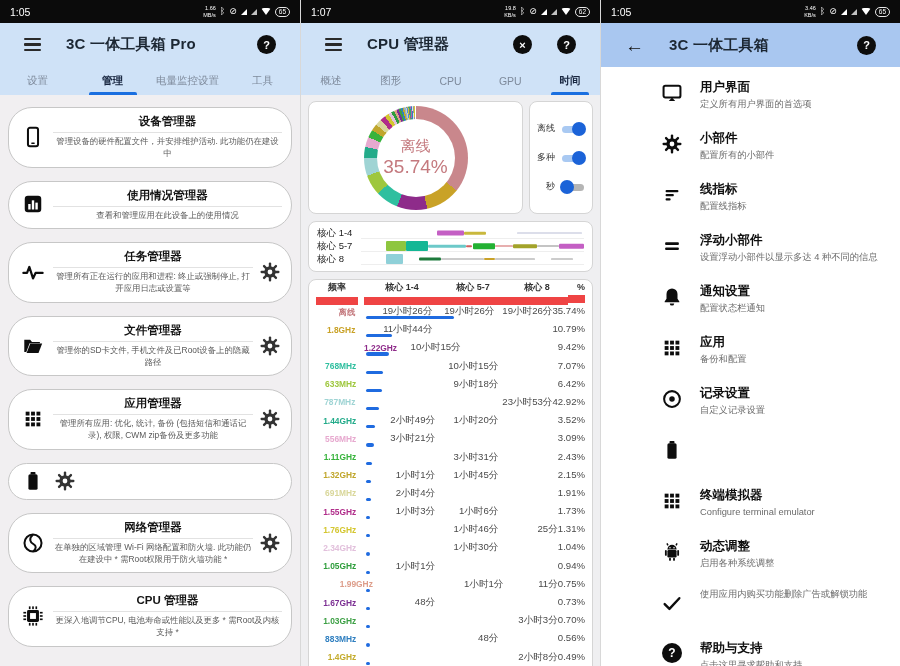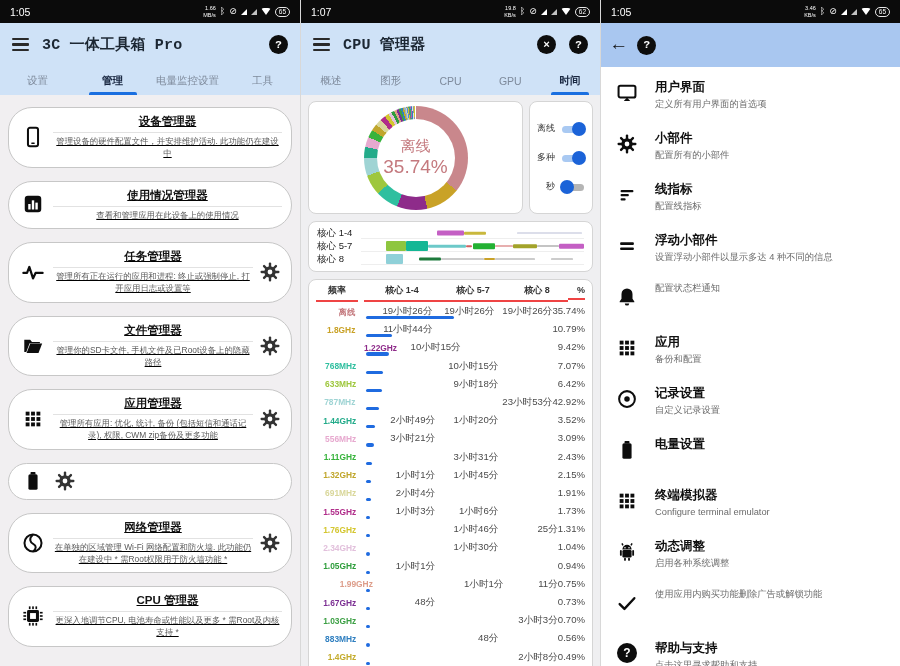--- a/index.html
+++ b/index.html
@@ -13,40 +13,40 @@
   .st-time{font-size:10.5px;}
   .st-icons{display:flex;align-items:center;gap:4px;}
   .st-net{font-size:5.5px;line-height:1.1;text-align:right;white-space:pre-line;}
   .st-glyph{font-size:9px;line-height:1;}
   .sig{width:0;height:0;border-left:6px solid transparent;border-bottom:6px solid #fff;}
   .sig.dim{opacity:.75;}
   .wifi{width:0;height:0;border-left:5px solid transparent;border-right:5px solid transparent;border-top:7px solid #fff;border-radius:3px;}
   .batt{border:1px solid #e8e8e8;border-radius:5px;font-size:6.5px;height:10px;line-height:8px;padding:0 3px;color:#fff;}
 
   
-  .appbar{height:43px;display:flex;align-items:center;padding:0 12px;gap:13px;background:#cfe2f7;font-family:Liberation Mono, monospace;}
+  .appbar{height:43px;display:flex;align-items:center;padding:0 24px;gap:25px;background:#cfe2f7;}
   .appbar.deep{background:#a9c7f0;height:44px;}
   .hamburger{width:17px;display:flex;flex-direction:column;gap:3.5px;cursor:pointer;}
   .hamburger i{height:2.3px;background:#2a2a2a;border-radius:1px;display:block;}
   .back-arrow{font-size:19px;color:#111;font-weight:700;line-height:1;cursor:pointer;}
   .appbar-title{font-size:15px;font-weight:700;color:#1c2733;flex:1;letter-spacing:.2px;}
   .circle-btn{width:19px;height:19px;border-radius:50%;background:#0d0d0d;color:#fff;font-size:11px;font-weight:700;display:flex;align-items:center;justify-content:center;flex:0 0 19px;cursor:pointer;}
 
   
   .tabbar{height:29px;display:flex;background:#cfe2f7;}
   .tab{flex:1;display:flex;align-items:center;justify-content:center;font-size:10.5px;color:#7e8a9b;position:relative;cursor:pointer;}
   .tab.active{color:#17253f;font-weight:700;}
   .tab.active::after{content:"";position:absolute;left:18%;right:18%;bottom:0;height:3px;background:#1a6fe0;border-radius:2px 2px 0 0;}
 
   
   .mlist{height:571px;padding:12px 0 0;}
   .mcard{background:#fff;border:1px solid #c7c7c7;border-radius:24px;margin:0 8px 13px;padding:6px 9px 7px;display:flex;align-items:center;gap:5px;}
   .mcard .ic{flex:0 0 30px;display:flex;justify-content:center;color:#0d0d0d;}
   .mcard .gearbox{flex:0 0 24px;display:flex;justify-content:center;color:#333;cursor:pointer;}
-  .mcard .body{flex:1;min-width:0;text-decoration:underline;}
+  .mcard .body{flex:1;min-width:0;}
   .mtitle{font-size:11.5px;font-weight:700;color:#141414;text-align:center;padding-bottom:3px;border-bottom:1px solid #e2e2e2;margin-bottom:3px;}
   .mdesc{font-size:8.4px;color:#5a5a5a;text-align:center;line-height:1.4;}
 
   
   .mid-content{height:572px;background:#efeff1;padding:6px 7px 0;}
   .chart-row{display:flex;gap:6px;margin-bottom:7px;}
   .chart-card{flex:1;background:#fff;border:1px solid #d5d5d5;border-radius:8px;height:113px;display:flex;align-items:center;justify-content:center;}
   .donut{width:104px;height:104px;border-radius:50%;position:relative;}
   .donut::after{content:"";position:absolute;inset:13px;background:#fff;border-radius:50%;}
   .donut-center{position:absolute;inset:0;display:flex;flex-direction:column;align-items:center;justify-content:center;z-index:1;color:#c4797e;}
@@ -61,36 +61,36 @@
   .toggle.off .knob{right:auto;left:0;}
 
   .tl-card{background:#fff;border:1px solid #d5d5d5;border-radius:8px;padding:5px 8px;margin-bottom:7px;}
   .tl-row{display:flex;align-items:center;height:13px;}
   .tl-label{width:44px;font-size:9.5px;color:#222;}
   .tl-track{flex:1;position:relative;height:11px;border-bottom:1px solid #eee;}
   .tl-seg{position:absolute;top:50%;transform:translateY(-50%);border-radius:1px;}
 
   .tbl-card{background:#fff;border:1px solid #d5d5d5;border-radius:8px 8px 0 0;padding:2px 7px 0;height:404px;overflow:hidden;}
   .thead{display:flex;height:21px;align-items:center;font-size:9px;font-weight:700;color:#333;}
-  .thead span{border-bottom:2px solid #ef4444;padding-bottom:3px;}
+  .thead span{border-bottom:8px solid #ef4444;padding-bottom:3px;}
   .th-freq{width:42px;text-align:center;margin-right:6px;}
   .th-c14{width:76px;text-align:center;}
   .th-c57{width:66px;text-align:center;}
   .th-c8{width:62px;text-align:center;}
   .th-pct{flex:1;text-align:right;}
   .trow{display:flex;align-items:flex-start;height:18.2px;position:relative;font-size:9.6px;color:#4a4a4a;padding-top:2px;}
   .td-freq{width:42px;text-align:right;font-weight:700;font-size:8.4px;padding-top:1.5px;margin-right:6px;}
   .td-c14{width:76px;text-align:right;}
   .td-c57{width:66px;text-align:right;}
   .td-c8{width:62px;text-align:right;}
   .td-pct{flex:1;text-align:right;}
   .pbar{position:absolute;left:50px;top:13px;height:3.2px;background:#1f6be0;border-radius:2px;}
 
   
-  .rlist{height:572px;background:#fff;padding-top:7px;}
+  .rlist{height:572px;background:#fff;padding-top:7px;margin-left:45px;}
   .ritem{display:flex;align-items:flex-start;height:51px;padding:5px 10px 0 13px;cursor:pointer;}
   .ritem .ric{flex:0 0 26px;margin-right:15px;margin-top:3px;display:flex;justify-content:center;color:#0d0d0d;}
   .rtext{flex:1;min-width:0;}
   .rtitle{font-size:12.5px;font-weight:700;color:#101010;margin-bottom:2.5px;}
   .rdesc{font-size:9.3px;color:#6b6b6b;line-height:1.2;}
   .qmark{width:20px;height:20px;border-radius:50%;background:#0d0d0d;color:#fff;font-size:12px;font-weight:700;display:flex;align-items:center;justify-content:center;}
   svg{display:block;}
 </style>
 </head>
 <body>
@@ -575,20 +575,21 @@
         <span class="st-glyph">ᛒ</span>
         <span class="st-glyph">⊘</span>
         <span class="sig"></span>
         <span class="sig dim"></span>
         <span class="wifi"></span>
         <span class="batt">65</span>
       </span>
     </div>
     <div class="appbar deep">
       <span class="back-arrow">←</span>
+      <span class="appbar-title">3C 一体工具箱</span>
       <span class="circle-btn">?</span>
     </div>
     <div class="rlist" id="right-list">
         <div class="ritem">
           <span class="ric">
             <svg width="22" height="22" viewBox="0 0 24 24" fill="currentColor">
               <rect x="2.8" y="4" width="18.4" height="13" rx="2" fill="none" stroke="currentColor" stroke-width="2.2"></rect>
               <path d="M8.5 20.6h7L12 16.8z"></path>
             </svg>
           </span>
@@ -639,20 +640,21 @@
           </div>
         </div>
         <div class="ritem">
           <span class="ric">
             <svg width="22" height="22" viewBox="0 0 24 24" fill="currentColor">
               <path d="M12 2.6a6 6 0 00-6 6v5.2L4 16.8v1h16v-1l-2-3V8.6a6 6 0 00-6-6z"></path>
               <path d="M9.6 19a2.4 2.4 0 004.8 0z"></path>
             </svg>
           </span>
           <div class="rtext">
+            <div class="rtitle">通知设置</div>
             <div class="rdesc">配置状态栏通知</div>
           </div>
         </div>
         <div class="ritem">
           <span class="ric">
             <svg width="22" height="22" viewBox="0 0 24 24" fill="currentColor">
               <rect x="4" y="4" width="4.2" height="4.2"></rect>
               <rect x="9.9" y="4" width="4.2" height="4.2"></rect>
               <rect x="15.8" y="4" width="4.2" height="4.2"></rect>
               <rect x="4" y="9.9" width="4.2" height="4.2"></rect>
@@ -681,21 +683,20 @@
           </div>
         </div>
         <div class="ritem">
           <span class="ric">
             <svg width="22" height="22" viewBox="0 0 24 24" fill="currentColor">
               <rect x="9.3" y="2.2" width="5.4" height="2.6" rx=".8"></rect>
               <rect x="7" y="4.6" width="10" height="17" rx="1.8"></rect>
             </svg>
           </span>
           <div class="rtext">
-            <div class="rtitle">电量设置</div>
           </div>
         </div>
         <div class="ritem">
           <span class="ric">
             <svg width="22" height="22" viewBox="0 0 24 24" fill="currentColor">
               <rect x="4" y="4" width="4.2" height="4.2"></rect>
               <rect x="9.9" y="4" width="4.2" height="4.2"></rect>
               <rect x="15.8" y="4" width="4.2" height="4.2"></rect>
               <rect x="4" y="9.9" width="4.2" height="4.2"></rect>
               <rect x="9.9" y="9.9" width="4.2" height="4.2"></rect>

